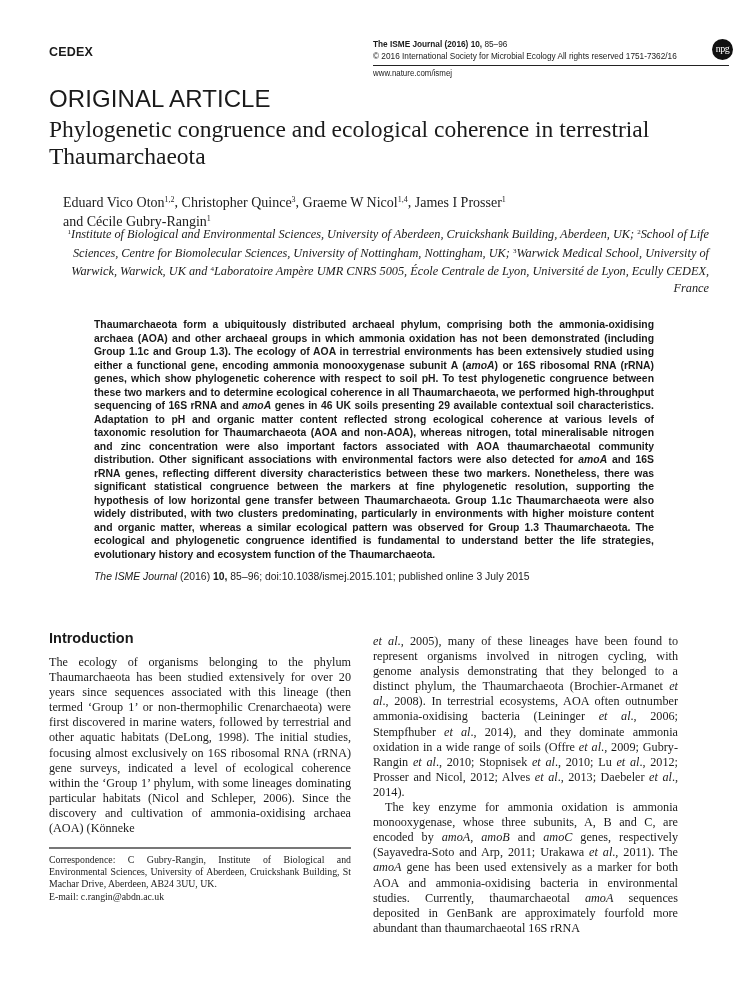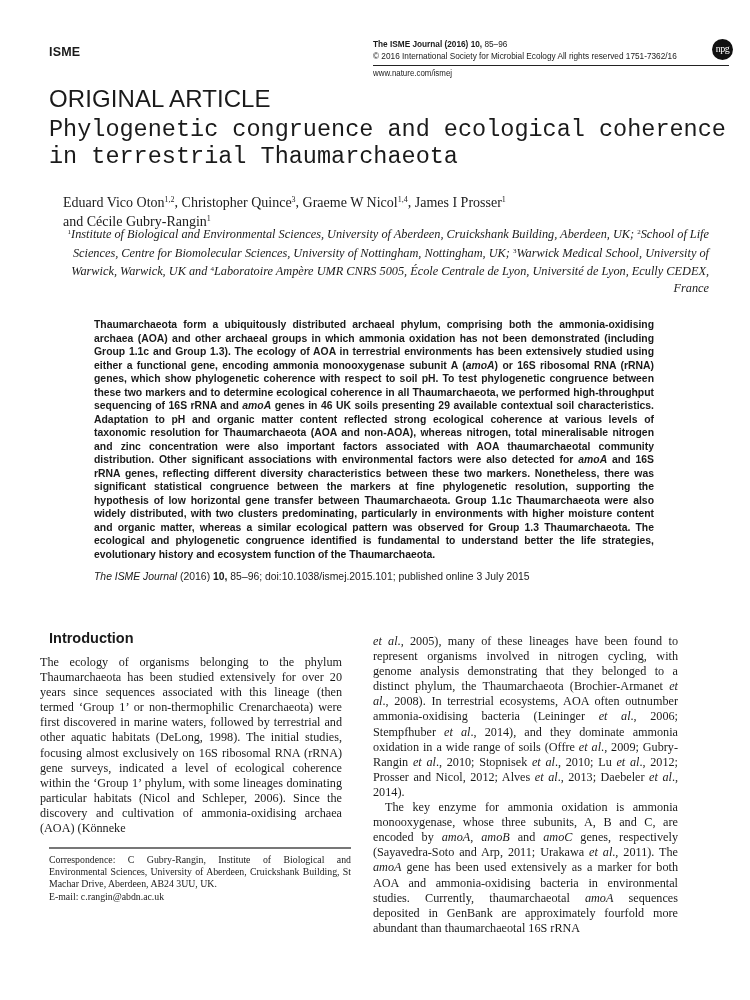--- a/index.html
+++ b/index.html
@@ -10,48 +10,48 @@
 
   .journal-block { left: 373px; top: 38px; width: 355px; font-family: "Liberation Sans", sans-serif; }
   .journal-line1 { font-size: 9.6px; line-height: 12px; white-space: nowrap; transform: scaleX(0.86); transform-origin: left; }
   .journal-line1 b { font-weight: bold; }
   .journal-line2 { font-size: 9.6px; line-height: 12px; white-space: nowrap; transform: scaleX(0.86); transform-origin: left; }
   .journal-rule { position: absolute; left: 373px; top: 65px; width: 356px; height: 1px; background: #222; }
   .journal-url { left: 373px; top: 68px; font-family: "Liberation Sans", sans-serif; font-size: 9.2px; white-space: nowrap; transform: scaleX(0.86); transform-origin: left; }
   .npg-logo { left: 712px; top: 39px; width: 21px; height: 21px; border-radius: 50%; background: #111; color: #fff; font-family: "Liberation Serif", serif; font-size: 10px; line-height: 19px; text-align: center; letter-spacing: -0.5px; }
 
   .article-type { left: 49px; top: 85px; font-family: "Liberation Sans", sans-serif; font-size: 24px; letter-spacing: 0.1px; }
-  .title { left: 49px; top: 116px; width: 690px; font-family: Liberation Mono, monospace; font-size: 23.5px; line-height: 27px; }
+  .title { left: 49px; top: 116px; width: 690px; font-family: Liberation Serif, serif; font-size: 23.5px; line-height: 27px; }
 
   .authors { left: 63px; top: 192px; width: 660px; font-family: "Liberation Serif", serif; font-size: 14px; line-height: 16px; }
   .authors sup { font-size: 8px; vertical-align: 5px; }
   .affil { left: 49px; top: 224px; width: 660px; font-family: "Liberation Serif", serif; font-style: italic; font-size: 12.3px; line-height: 16.5px; text-align: right; }
   .affil sup { font-size: 7px; vertical-align: 4px; font-style: normal; }
 
   .abstract { left: 94px; top: 318px; width: 560px; font-family: "Liberation Sans", sans-serif; font-weight: bold; font-size: 10.4px; line-height: 13.5px; text-align: justify; }
   .abstract i { font-style: italic; }
   .citation-line { left: 94px; top: 570px; width: 560px; font-family: "Liberation Sans", sans-serif; font-size: 10.4px; line-height: 13.5px; }
   .citation-line i { font-style: italic; }
   .citation-line b { font-weight: bold; }
 
   .intro-heading { left: 49px; top: 630px; font-family: "Liberation Sans", sans-serif; font-weight: bold; font-size: 14.5px; }
-  .col-left { left: 40px; top: 655px; width: 302px; font-family: "Liberation Serif", serif; font-size: 12.2px; line-height: 15.1px; text-align: justify; }
+  .col-left { left: 49px; top: 655px; width: 302px; font-family: "Liberation Serif", serif; font-size: 12.2px; line-height: 15.1px; text-align: justify; }
   .col-right { left: 373px; top: 634px; width: 305px; font-family: "Liberation Serif", serif; font-size: 12.2px; line-height: 15.1px; text-align: justify; }
   .col-right i, .col-left i { font-style: italic; }
   .indent { text-indent: 12px; }
 
   .foot-rule { left: 49px; top: 847px; width: 302px; height: 2px; background: #777; }
   .footnote { left: 49px; top: 854px; width: 302px; font-family: "Liberation Serif", serif; font-size: 9.8px; line-height: 12.2px; text-align: justify; }
   .footnote p { margin: 0; }
   p { margin: 0; }
 </style>
 </head>
 <body>
 
-<div class="abs open-label">ISME</div>
+<div class="abs open-label">CEDEX</div>
 
 <div class="abs journal-block">
   <div class="journal-line1"><b>The ISME Journal (2016) 10,</b><span> 85–96</span></div>
   <div class="journal-line2">© 2016 International Society for Microbial Ecology   All rights reserved 1751-7362/16</div>
 </div>
 <div class="npg-logo abs">npg</div>
 <div class="journal-rule"></div>
 <div class="abs journal-url">www.nature.com/ismej</div>
 
 <div class="abs article-type">ORIGINAL ARTICLE</div>

